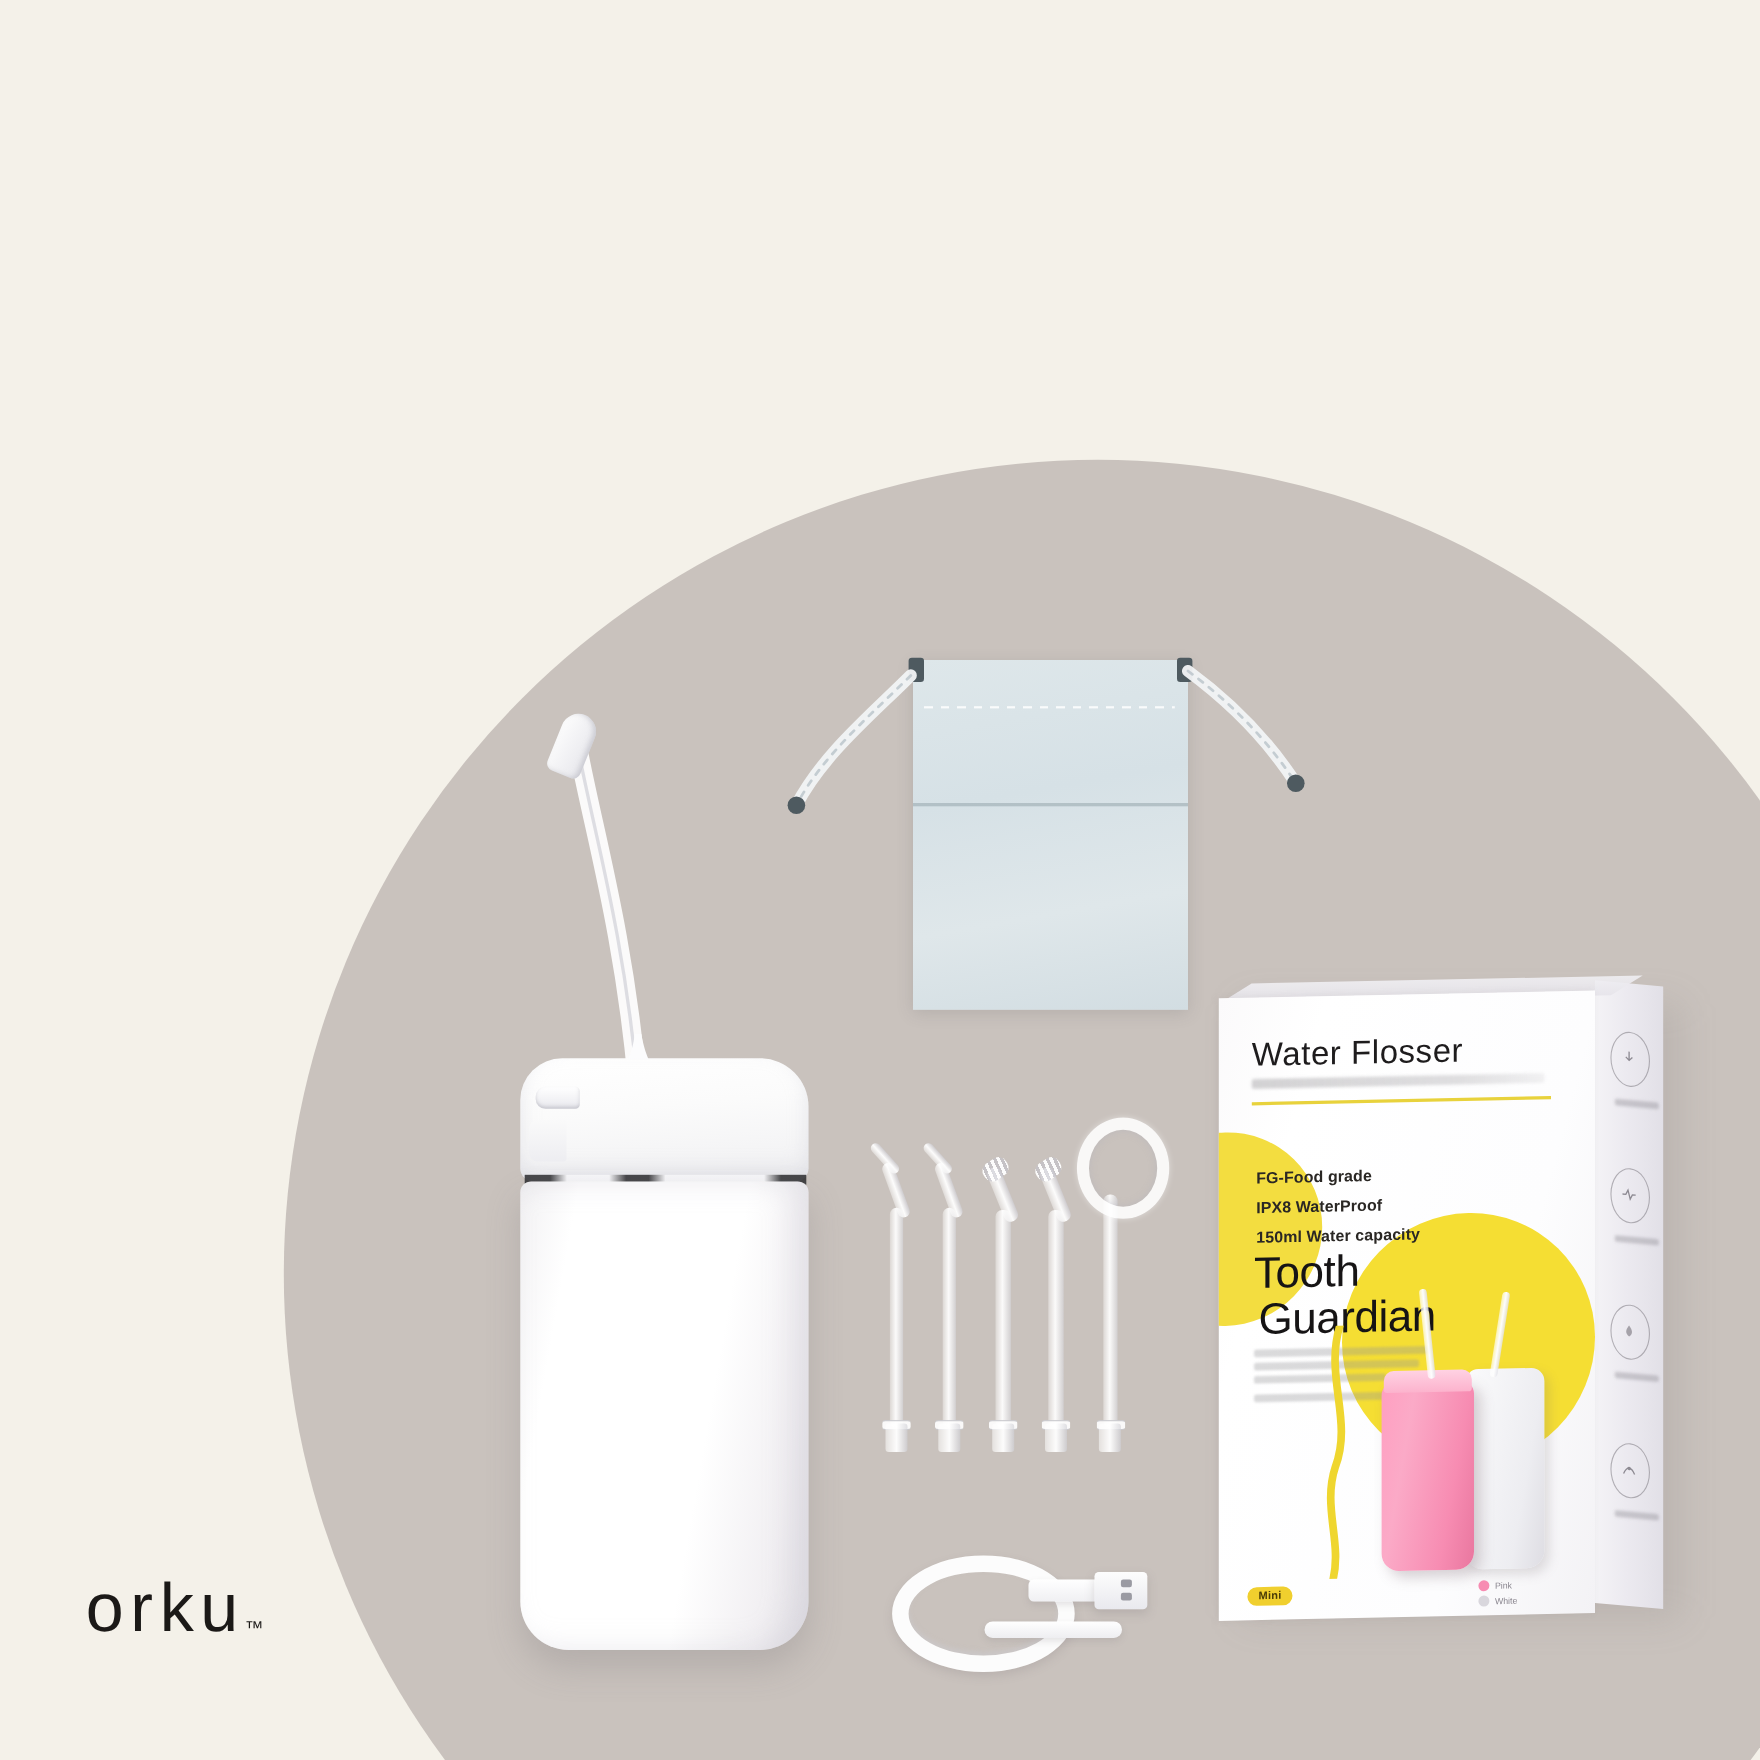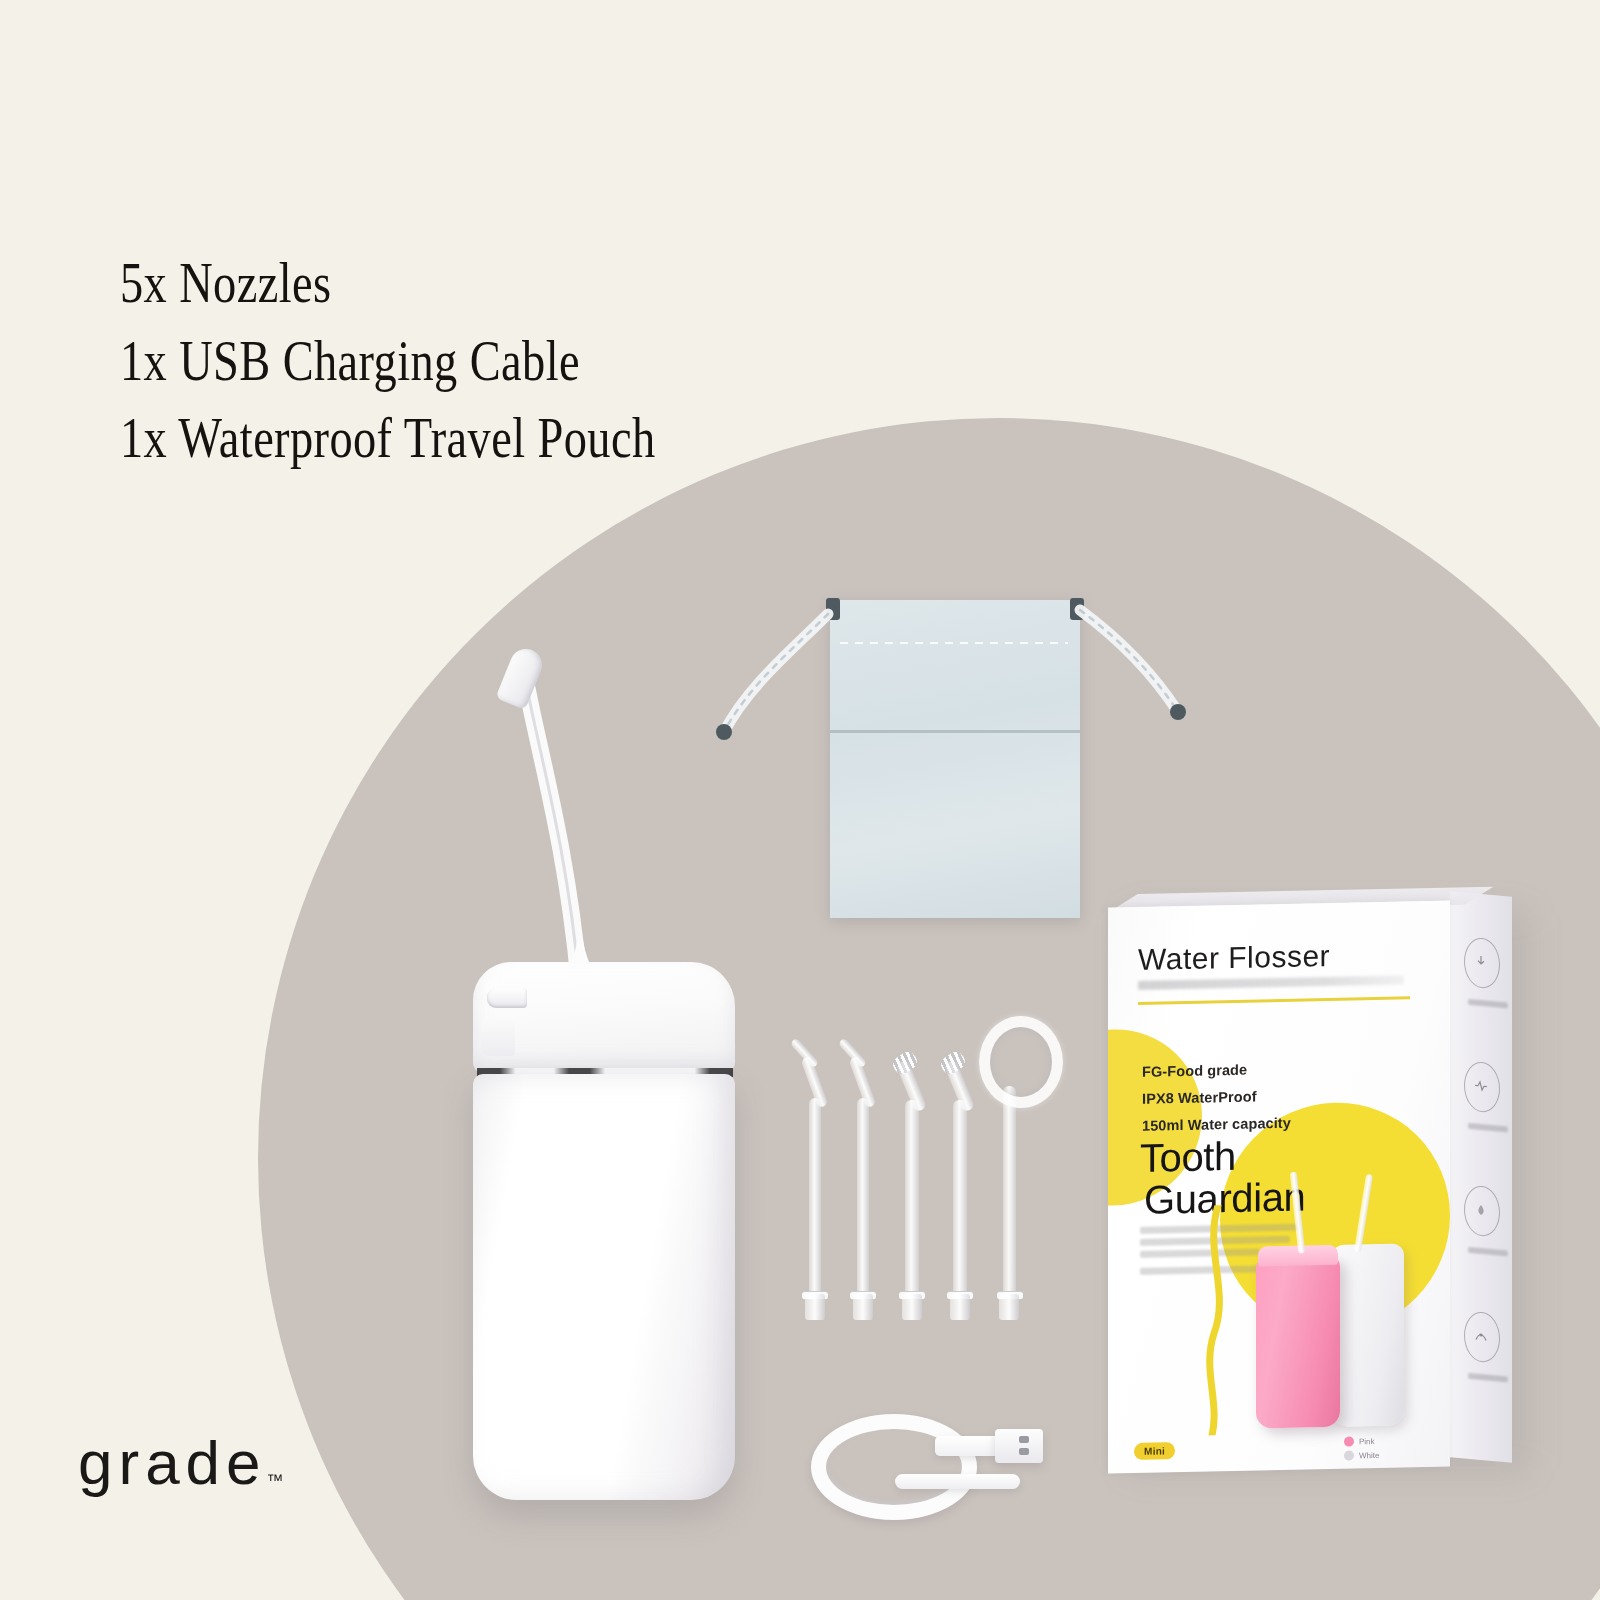--- a/index.html
+++ b/index.html
@@ -300,25 +300,20 @@
   .side-glyph{ position:absolute; left:24px; width:14px; height:14px; }
 </style>
 </head>
 <body>
 
 <div id="stage">
 
   <div class="bg-circle"></div>
 
 
-  <div class="pack-list">
-    <div class="li">5x Nozzles</div>
-    <div class="li">1x USB Charging Cable</div>
-    <div class="li">1x Waterproof Travel Pouch</div>
-  </div>
 
   <div class="pouch-wrap">
     <div class="pouch-body"></div>
     <div class="pouch-hem"></div>
     <div class="pouch-stitch"></div>
     <div class="pouch-gather-l"></div>
     <div class="pouch-gather-r"></div>
     <svg class="cord" width="500" height="360" style="left:0; top:0;">
       <path d="M128 34 C 92 70, 48 106, 24 152" stroke="#f2f4f5" stroke-width="11" fill="none" stroke-linecap="round" opacity=".95"></path>
       <path d="M128 34 C 92 70, 48 106, 24 152" stroke="#b9c3c9" stroke-width="2.5" fill="none" stroke-dasharray="5 7" stroke-linecap="round" opacity=".8"></path>
@@ -472,16 +467,16 @@
         </div>
         <div class="sw-row">
           <span class="sw-dot" style="background:#d9d7dd;"></span>
           <span>White</span>
         </div>
       </div>
     </div>
   </div>
 
   <div class="logo">
-    <span>grade</span><span class="tm">™</span>
+    <span>orku</span><span class="tm">™</span>
   </div>
 
 </div>
 
 </body></html>

